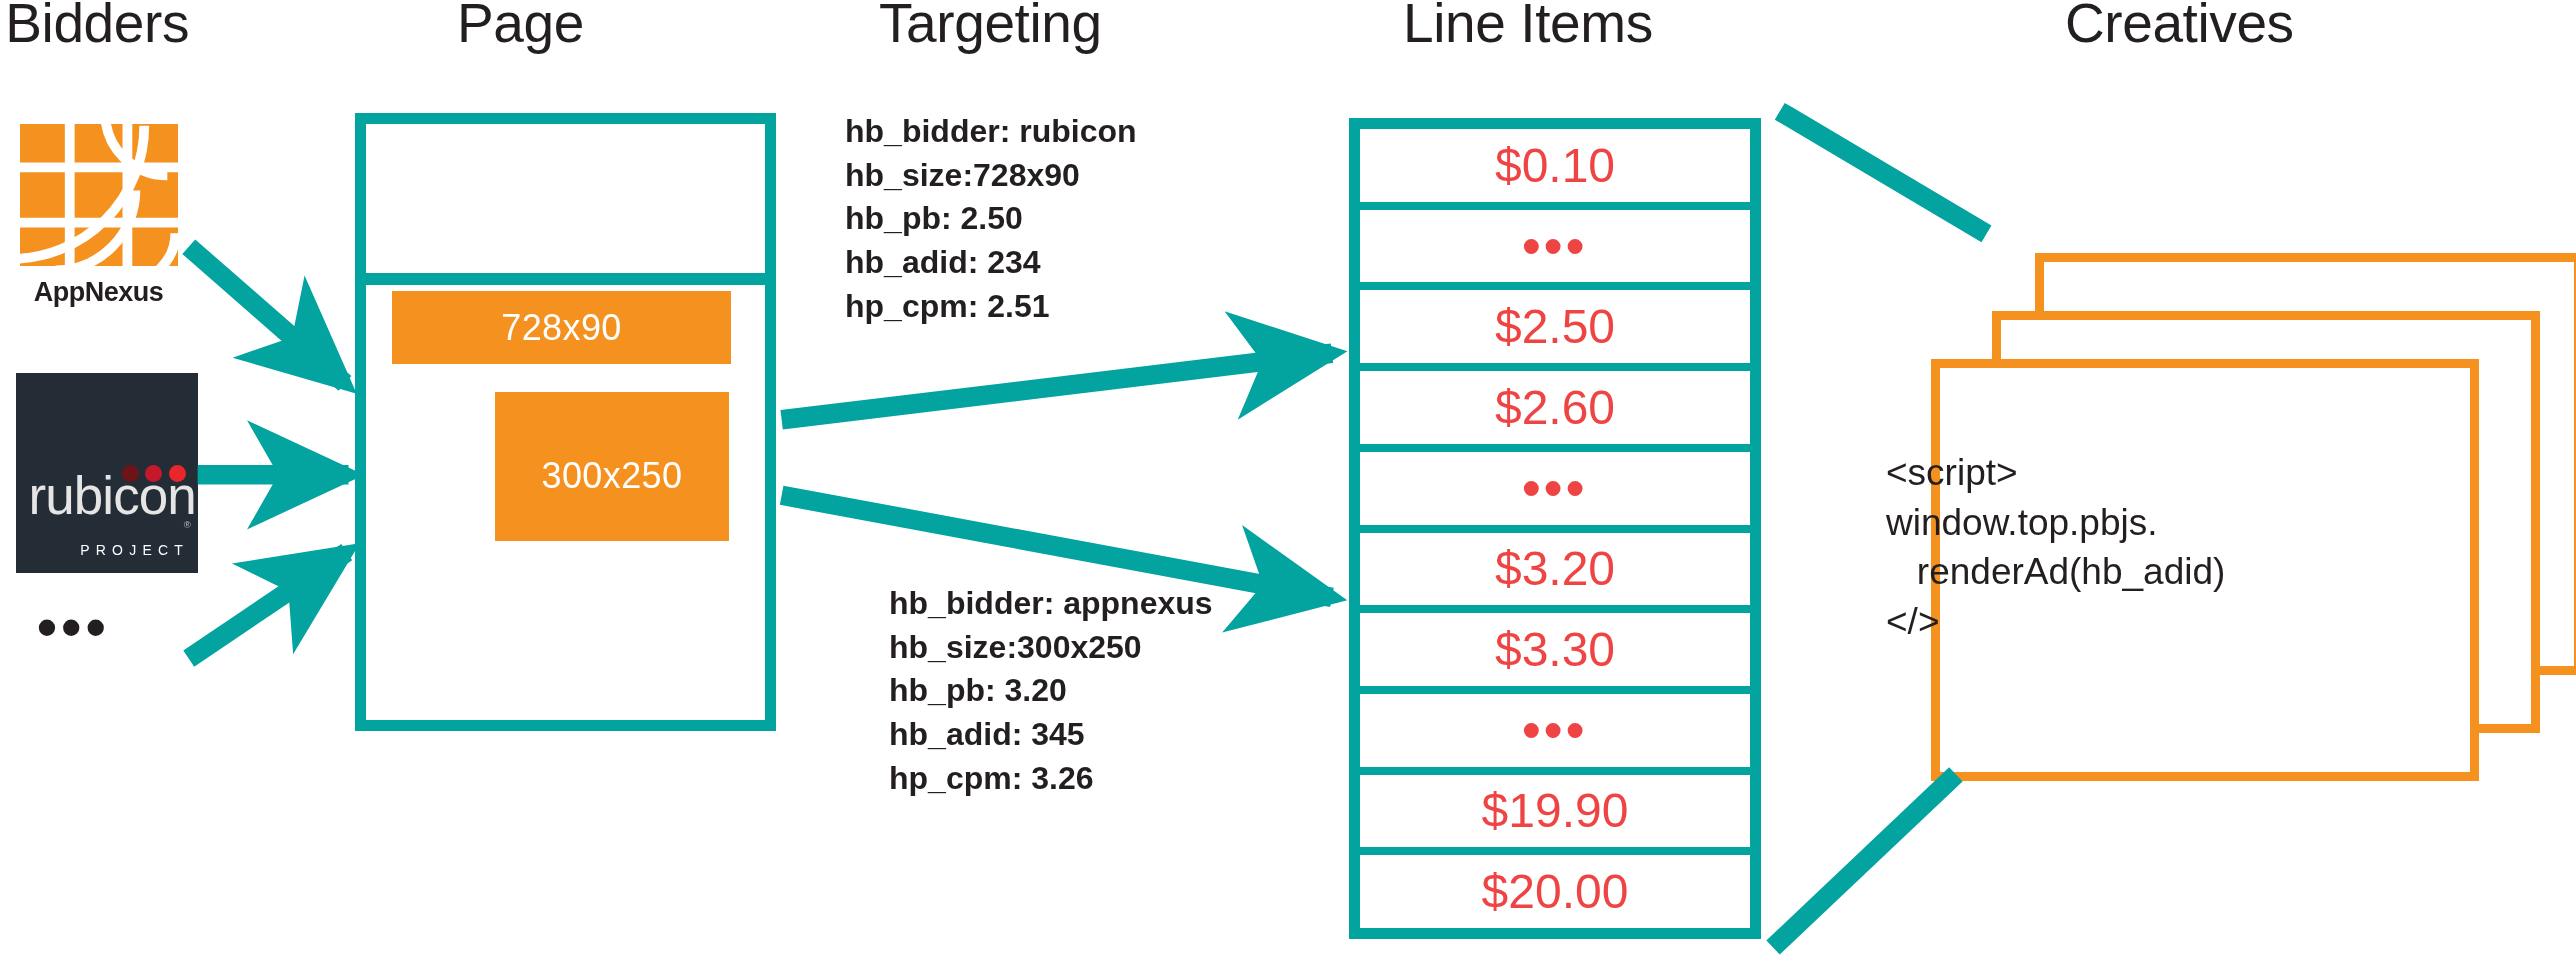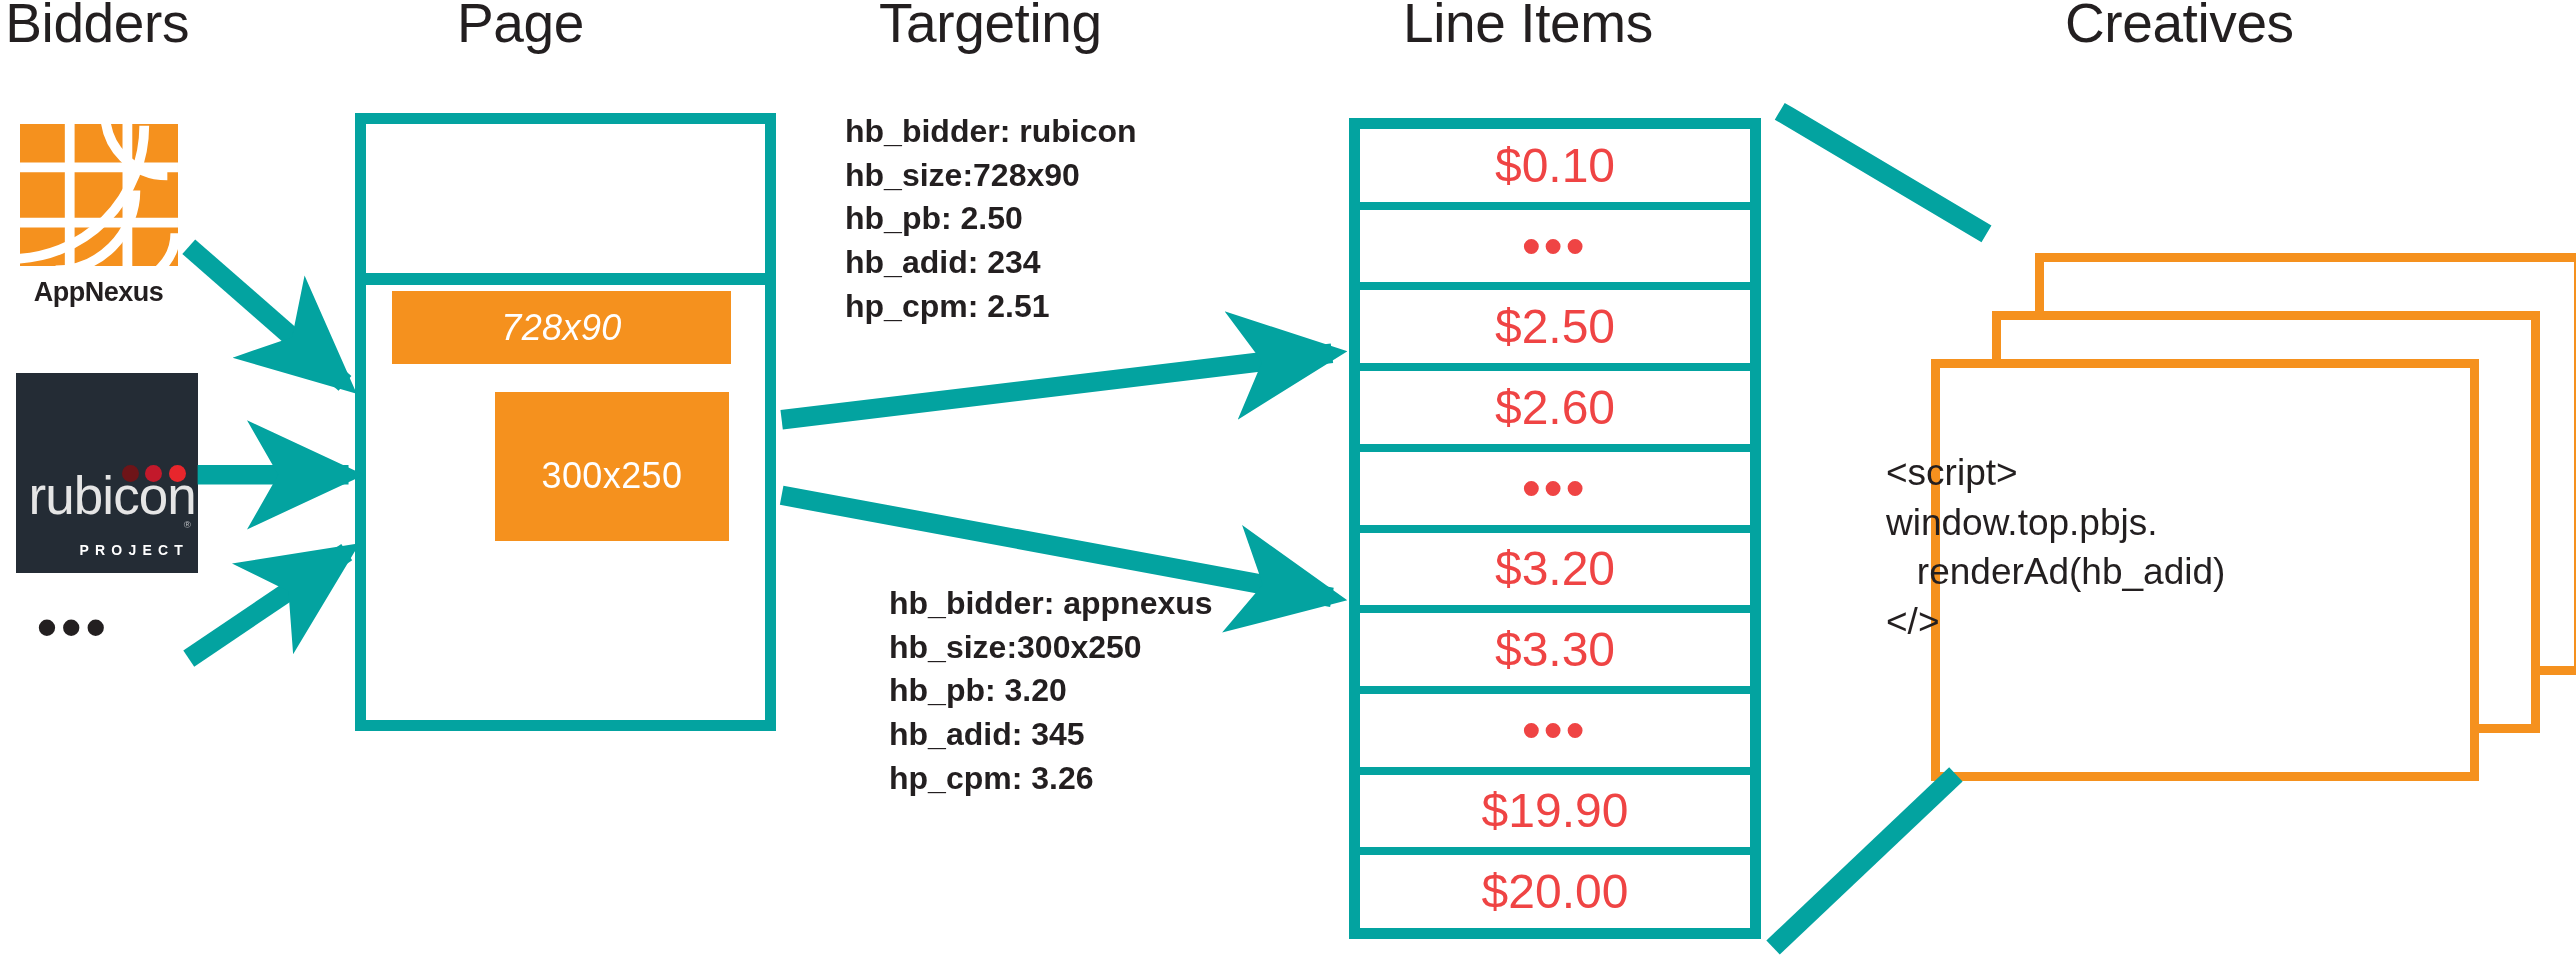--- a/index.html
+++ b/index.html
@@ -32,21 +32,21 @@
     background:#242c35;overflow:hidden;
   }
   .rubicon-word{
     position:absolute;left:12.4px;bottom:51px;
     font-size:53px;font-weight:300;color:#e5e5e5;letter-spacing:-0.9px;
     font-family:"Liberation Sans","DejaVu Sans",sans-serif;line-height:1;
   }
   .rubicon-reg{position:absolute;right:7px;bottom:43px;font-size:9.8px;color:#b9bcc0;}
   .rubicon-project{
     position:absolute;right:9px;bottom:16px;
-    font-size:14px;font-weight:700;color:#ffffff;letter-spacing:6.2px;line-height:1;
+    font-size:14px;font-weight:400;color:#ffffff;letter-spacing:6.2px;line-height:1;
   }
   .rubicon-dots{position:absolute;right:12.4px;bottom:91px;display:flex;gap:6.2px;}
   .rubicon-dots i{display:block;width:17px;height:17px;border-radius:50%;}
   .bidders-ellipsis{
     position:absolute;left:37px;top:613px;width:107px;
     font-size:57px;font-weight:700;color:#231f20;line-height:0.5;letter-spacing:4.4px;
   }
 
   
   .page-box{
@@ -54,21 +54,21 @@
     border:11.5px solid #03A3A0;background:#ffffff;box-sizing:border-box;
   }
   .page-divider{
     position:absolute;left:355px;top:273px;width:421px;height:11.5px;background:#03A3A0;
   }
   .adslot{
     position:absolute;background:#F5911E;color:#ffffff;
     display:flex;align-items:center;justify-content:center;
     font-size:36px;font-weight:400;letter-spacing:0.4px;
   }
-  .adslot-728{left:392px;top:291px;width:339px;height:73px;font-style:italic;}
+  .adslot-728{left:392px;top:291px;width:339px;height:73px;}
   .adslot-300{left:495px;top:392px;width:234px;height:149px;
     align-items:flex-end;padding-bottom:44px;box-sizing:border-box;}
 
   
   .targeting{
     position:absolute;font-size:32px;font-weight:700;color:#231f20;
     line-height:1.365;white-space:nowrap;
   }
   .targeting-1{left:845px;top:110px;}
   .targeting-2{left:845px;top:582px;margin-left:44px;}

